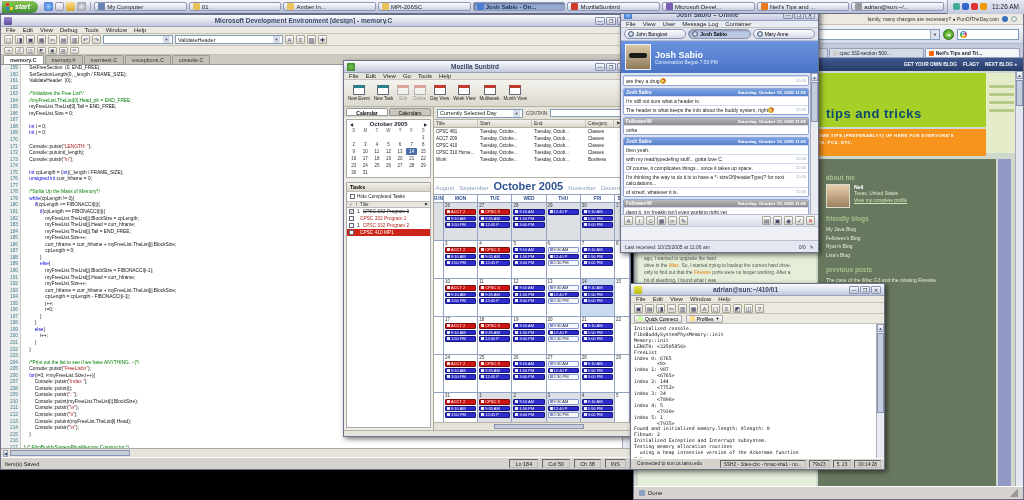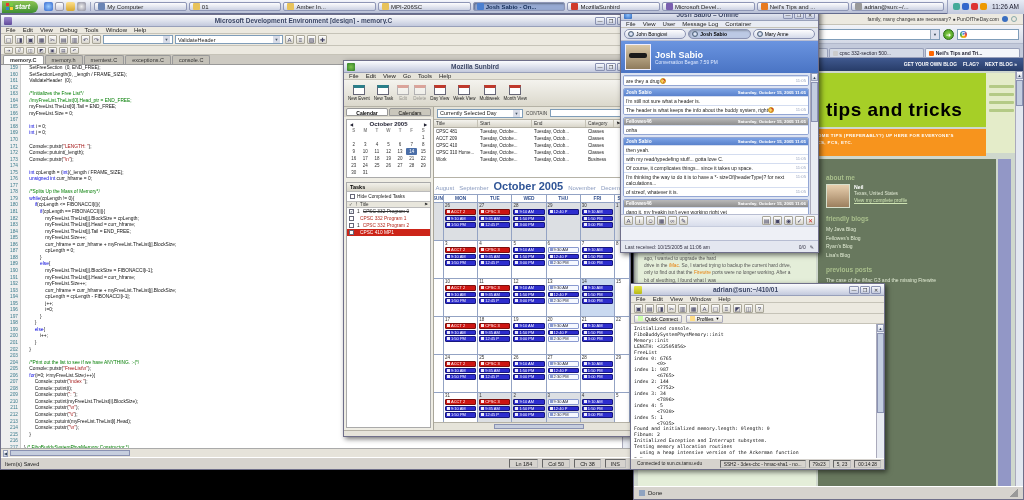--- a/index.html
+++ b/index.html
@@ -162,21 +162,21 @@
 #btabs{height:14px;display:flex;align-items:flex-end;background:#c3cadb;border-bottom:1px solid #98a0ba;padding:1px 2px 0}
 .btab{flex:1;min-width:0;display:flex;align-items:center;gap:2px;font-size:5px;color:#223;background:#d4daE6;background:#d4dae6;border:1px solid #98a0ba;border-bottom:none;border-radius:2px 2px 0 0;padding:1px 3px;margin-right:1px;white-space:nowrap;overflow:hidden}
 .btab.on{background:#f4f6fa;font-weight:bold}
 .favsq{width:5px;height:5px;flex:none;border-radius:1px}
 #bloggerbar{height:13px;background:linear-gradient(#40598f,#273c68);display:flex;align-items:center;font-size:4.8px;color:#fff;font-weight:bold;padding:0 6px;gap:6px}
 #bloggerbar .right{margin-left:auto;display:flex;gap:6px;align-items:center}
 #bloggerbar a{color:#fff;text-decoration:none}
 #page{flex:1;position:relative;background:#cfd8cd;overflow:hidden}
 #lime{position:absolute;left:2px;top:2px;width:350px;height:54px;background:#a6cf27;overflow:hidden}
 #lime .ghost{position:absolute;left:55px;top:-8px;font-size:40px;font-weight:bold;color:#b9db48;font-style:italic}
-#blogtitle{position:absolute;left:190px;bottom:6px;font-size:19px;font-weight:bold;color:#000000;letter-spacing:.5px}
+#blogtitle{position:absolute;left:190px;bottom:6px;font-size:13px;font-weight:bold;color:#0c4a6e;letter-spacing:.5px}
 #rightnav{position:absolute;left:352px;top:2px;width:31px;height:80px;background:#e4ecc9;padding:12px 3px 0}
 #rightnav i{display:block;height:3px;background:#b4ca86;margin-bottom:5px;border-radius:1px}
 #orange{position:absolute;left:2px;top:58px;width:350px;height:27px;background:#f7941d;color:#fff;font-size:4.4px;font-weight:bold;letter-spacing:.4px;line-height:1.6;padding:3px 8px;text-transform:uppercase}
 #main{position:absolute;left:4px;top:88px;width:178px;bottom:0;background:#e4eed9;padding:6px 6px}
 #posttitle{font-size:6.5px;font-weight:bold;color:#4a4433;margin-bottom:4px}
 #postbody{font-size:4.8px;color:#555;line-height:1.5}
 #postbody .lnk{color:#e8820e}
 #postbody div{min-height:5px}
 #sidebar{position:absolute;left:184px;top:88px;width:178px;bottom:0;background:#68785e;padding:8px 8px}
 .sbh{font-size:6.5px;font-weight:bold;color:#a9bf8c;margin:7px 0 3px}

